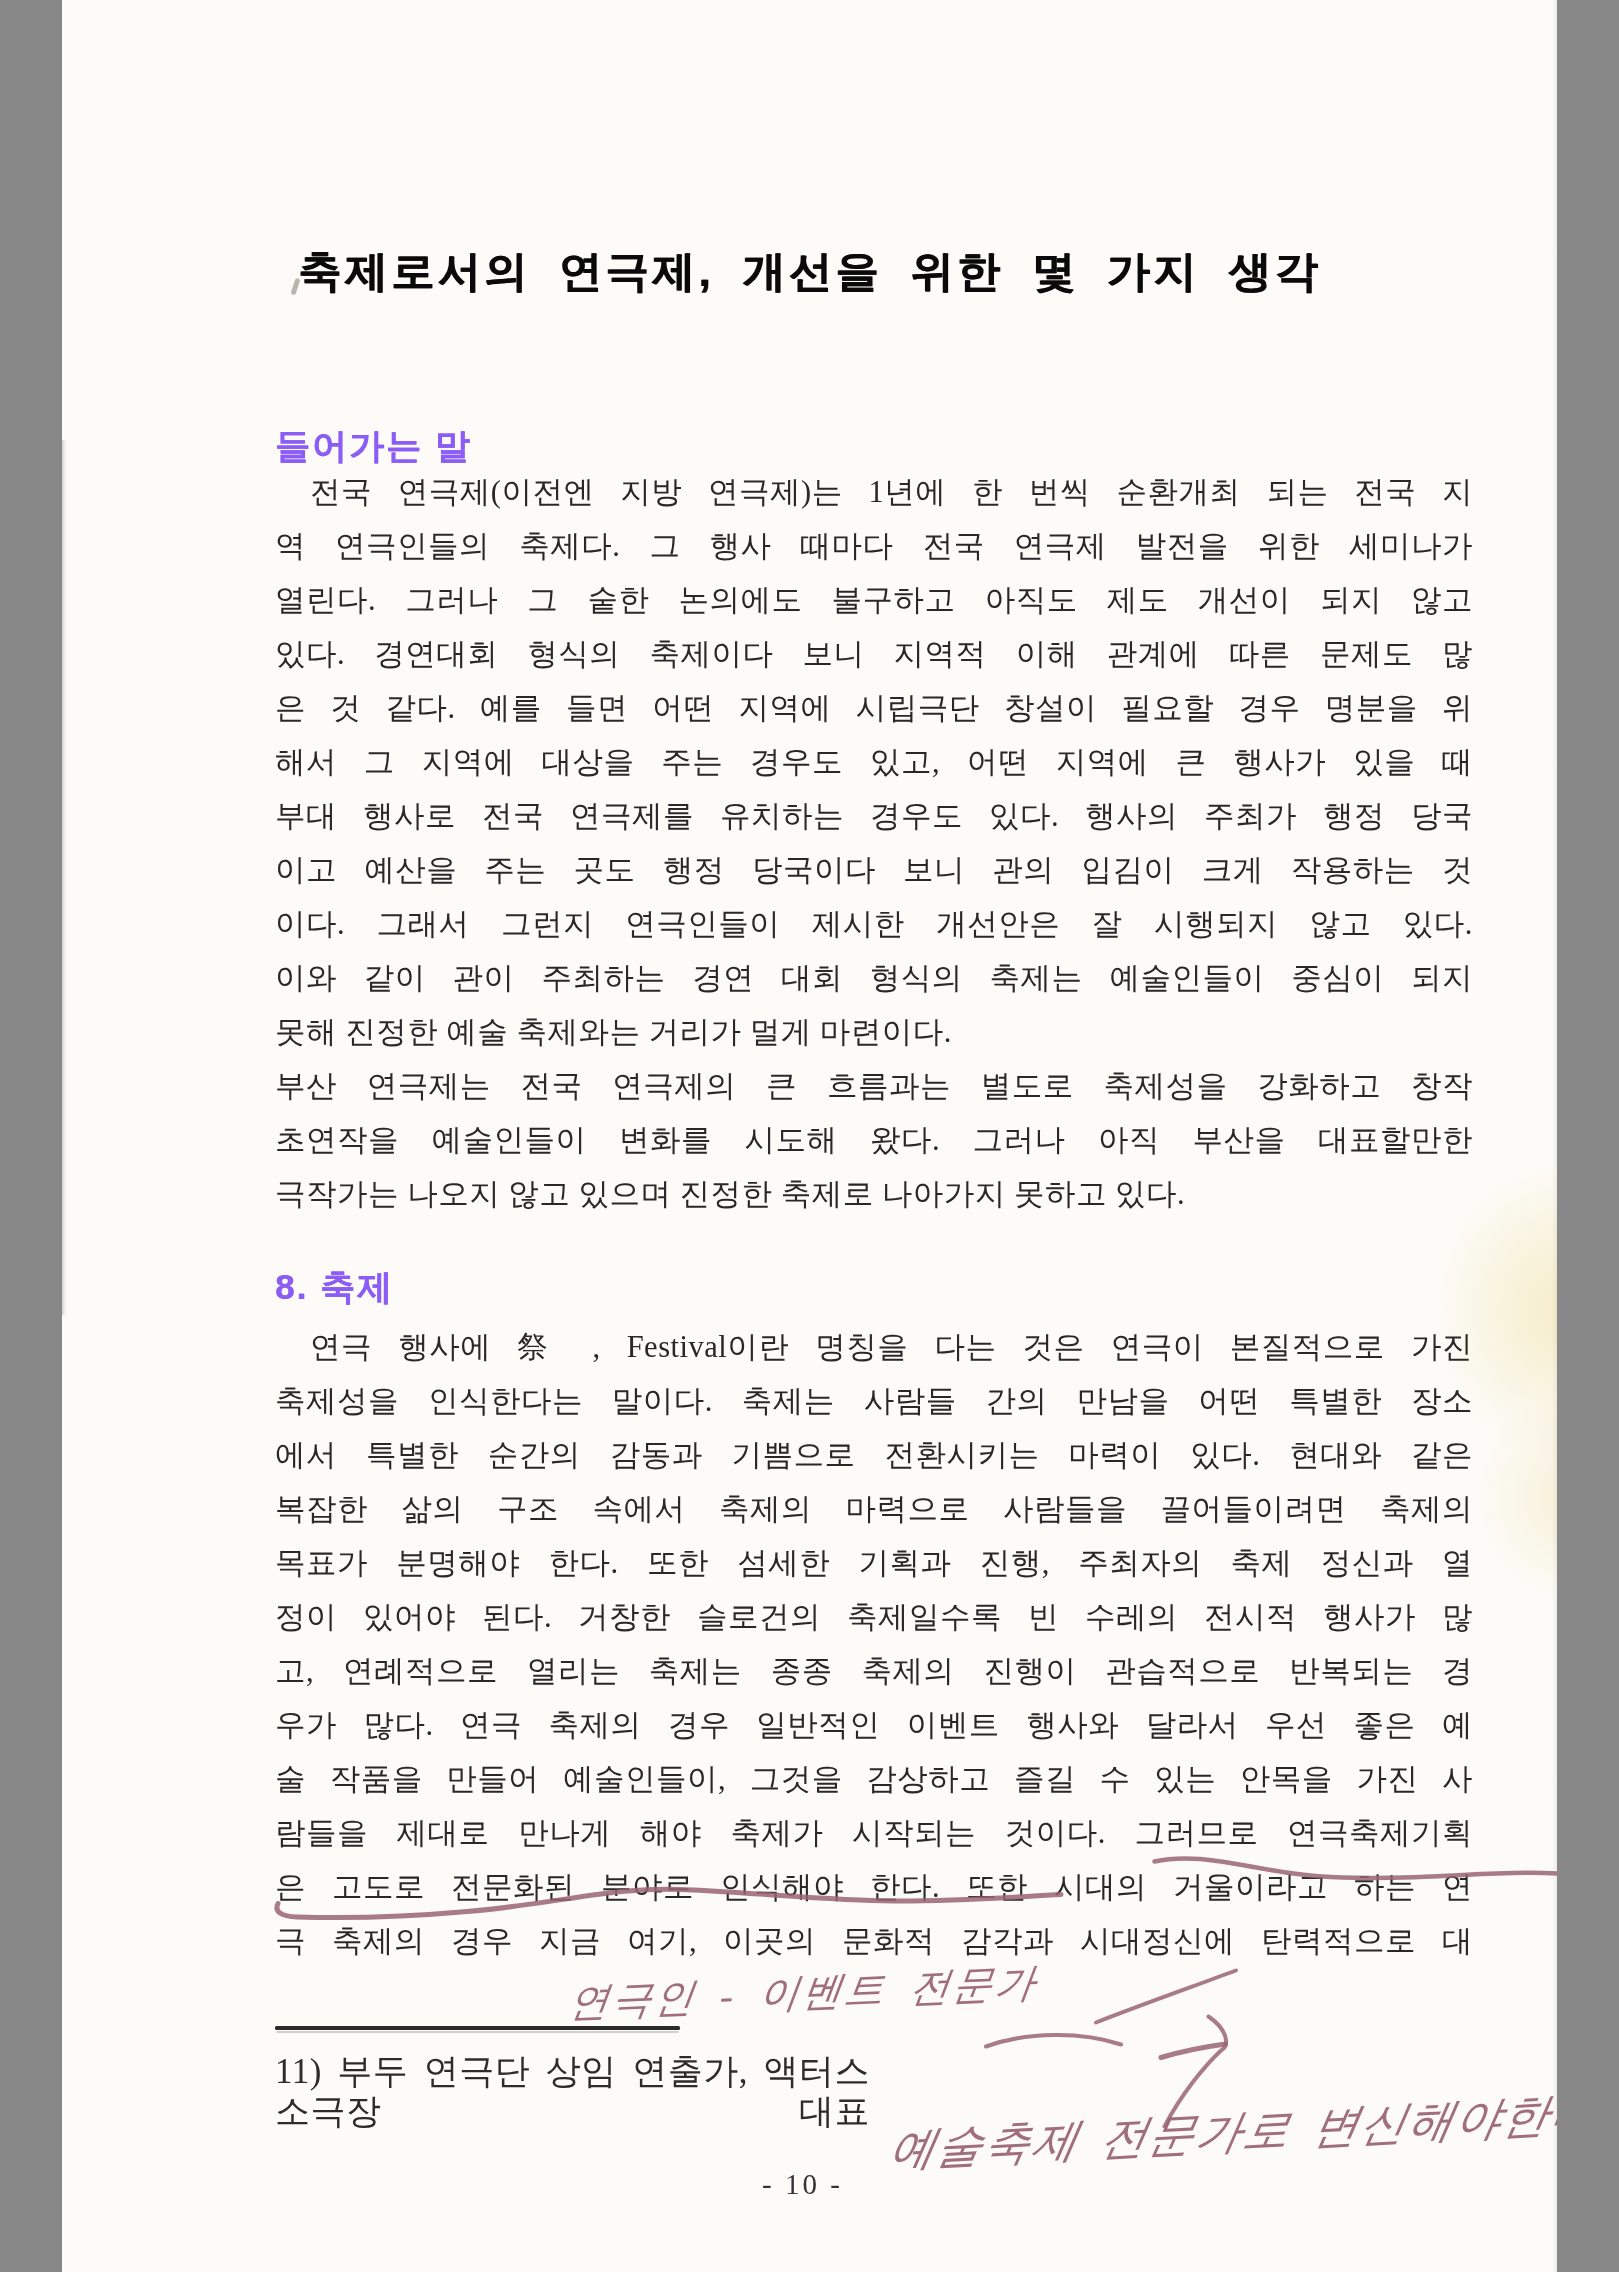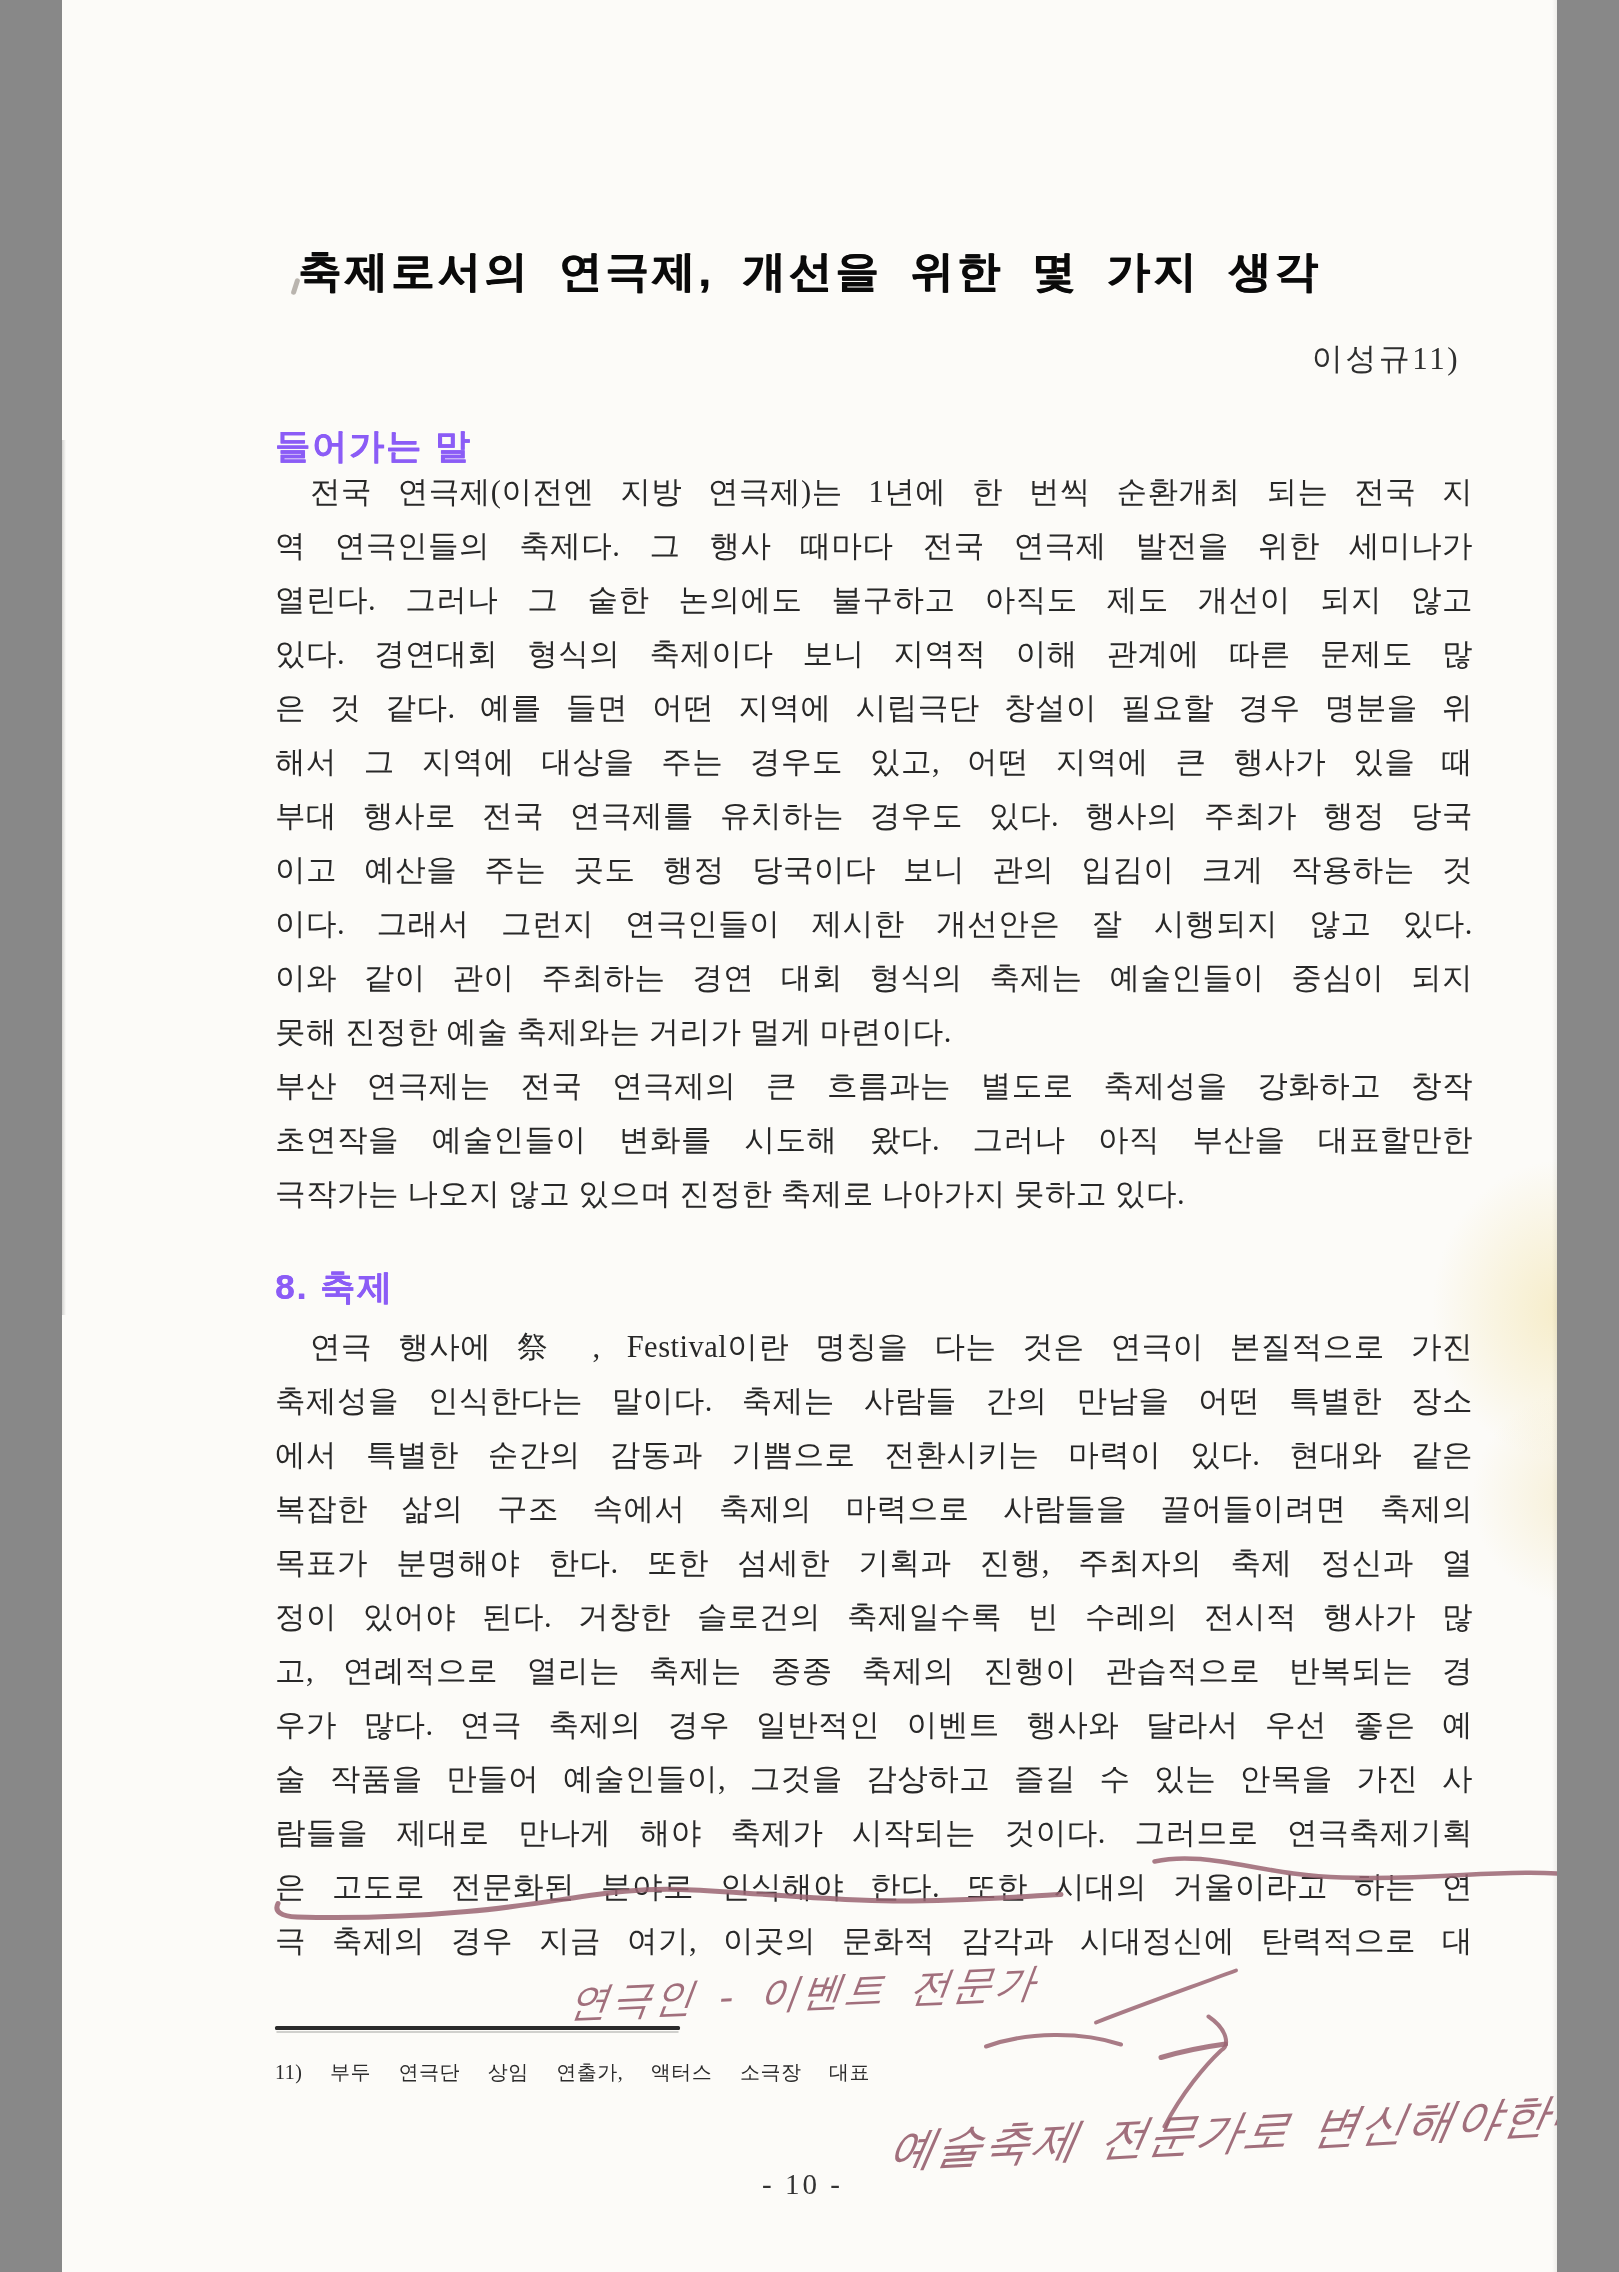--- a/index.html
+++ b/index.html
@@ -91,42 +91,41 @@
     transform: rotate(-3deg) skewX(-14deg);
     transform-origin: left top;
   }
   .fn-rule {
     position: absolute; left: 213px; top: 2026px; width: 405px; height: 3.5px;
     background: #2b2b2b; border-radius: 1.5px;
     box-shadow: 0 4px 0 -1.5px rgba(60,60,60,0.45);
   }
   .footnote {
     position: absolute; left: 213px; top: 2052px; width: 595px;
-    font-size: 20px; line-height: 40px; letter-spacing: 0.5px;
+    font-size: 35px; line-height: 40px; letter-spacing: 0.5px;
     text-align: justify; text-align-last: justify; color: #2c2c2c;
   }
   .pageno {
     position: absolute; left: 700px; top: 2167px; width: 150px;
     font-size: 29px; line-height: 35px;
     letter-spacing: 3px; color: #333;
   }
 </style>
 </head>
 <body>
 
 <div class="page" style="background: rgb(252, 251, 248);">
 
   <div class="stain1"></div>
   <div class="stain2"></div>
   <div class="edge-left"></div>
   <div class="edge-right"></div>
   <div class="speck"></div>
 
   <h1 class="title">축제로서의 연극제, 개선을 위한 몇 가지 생각</h1>
-  <div class="author">이성규11)</div>
 
   <h2 class="heading h-intro">들어가는 말</h2>
 
   <div class="para p1">
     <div class="line indent">전국 연극제(이전엔 지방 연극제)는 1년에 한 번씩 순환개최 되는 전국 지</div>
     <div class="line">역 연극인들의 축제다. 그 행사 때마다 전국 연극제 발전을 위한 세미나가</div>
     <div class="line">열린다. 그러나 그 숱한 논의에도 불구하고 아직도 제도 개선이 되지 않고</div>
     <div class="line">있다. 경연대회 형식의 축제이다 보니 지역적 이해  관계에 따른 문제도 많</div>
     <div class="line">은 것 같다. 예를 들면 어떤 지역에 시립극단 창설이 필요할 경우 명분을 위</div>
     <div class="line">해서 그 지역에 대상을 주는 경우도 있고, 어떤 지역에 큰 행사가 있을 때</div>

